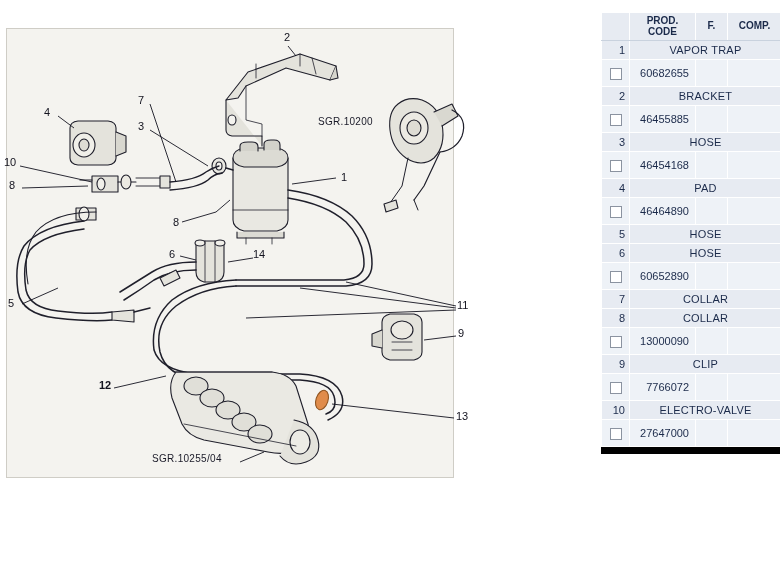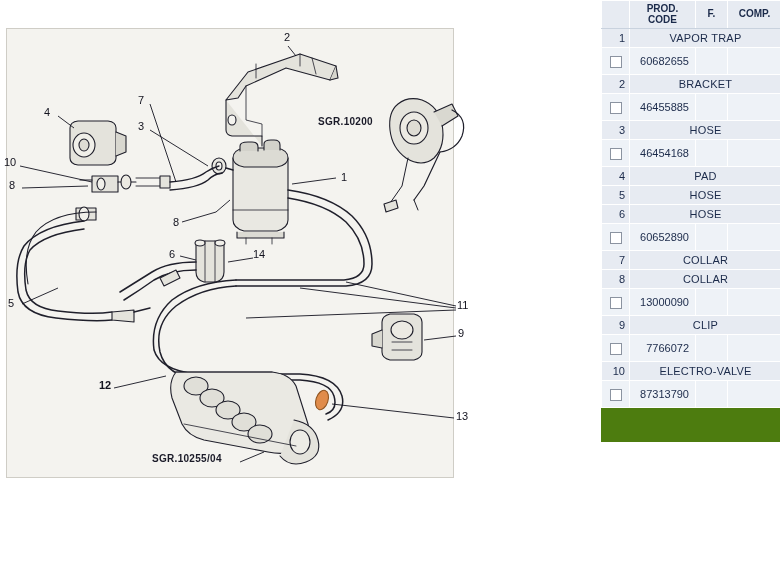--- a/index.html
+++ b/index.html
@@ -35,29 +35,28 @@
     color: #13131f;
     font-family: "Liberation Sans", sans-serif;
     white-space: nowrap;
   }
   .sgr {
     position: absolute;
     font-size: 10px;
     letter-spacing: .3px;
     color: #1a1a28;
     white-space: nowrap;
-    font-weight: bold;
   }
 
   
   .table-pane {
     position: absolute;
-    right: 0; top: 0;
+    right: 0; top: 12px;
     width: 180px; height: 442px;
-    background: #4d7c0f;
+    background: #000000;
     border-left: 1px solid #ffffff;
   }
   table.parts {
     border-collapse: collapse;
     width: 180px;
     table-layout: fixed;
   }
   table.parts col.c-num  { width: 28px; }
   table.parts col.c-code { width: 66px; }
   table.parts col.c-f    { width: 32px; }
@@ -338,20 +337,28 @@
           </td>
           <td class="code">46454168</td>
           <td class="f"></td>
           <td class="comp"></td>
         </tr>
 
         <tr class="group">
           <td class="num">4</td>
           <td class="name" colspan="3">PAD</td>
         </tr>
+        <tr class="item">
+          <td class="chk">
+            <span class="checkbox"></span>
+          </td>
+          <td class="code">46464890</td>
+          <td class="f"></td>
+          <td class="comp"></td>
+        </tr>
 
         <tr class="group">
           <td class="num">5</td>
           <td class="name" colspan="3">HOSE</td>
         </tr>
 
         <tr class="group">
           <td class="num">6</td>
           <td class="name" colspan="3">HOSE</td>
         </tr>
@@ -396,21 +403,21 @@
         </tr>
 
         <tr class="group">
           <td class="num">10</td>
           <td class="name" colspan="3">ELECTRO-VALVE</td>
         </tr>
         <tr class="item">
           <td class="chk">
             <span class="checkbox"></span>
           </td>
-          <td class="code">87313790</td>
+          <td class="code">27647000</td>
           <td class="f"></td>
           <td class="comp"></td>
         </tr>
 
       </tbody>
     </table>
   </div>
 
 </div>
 

